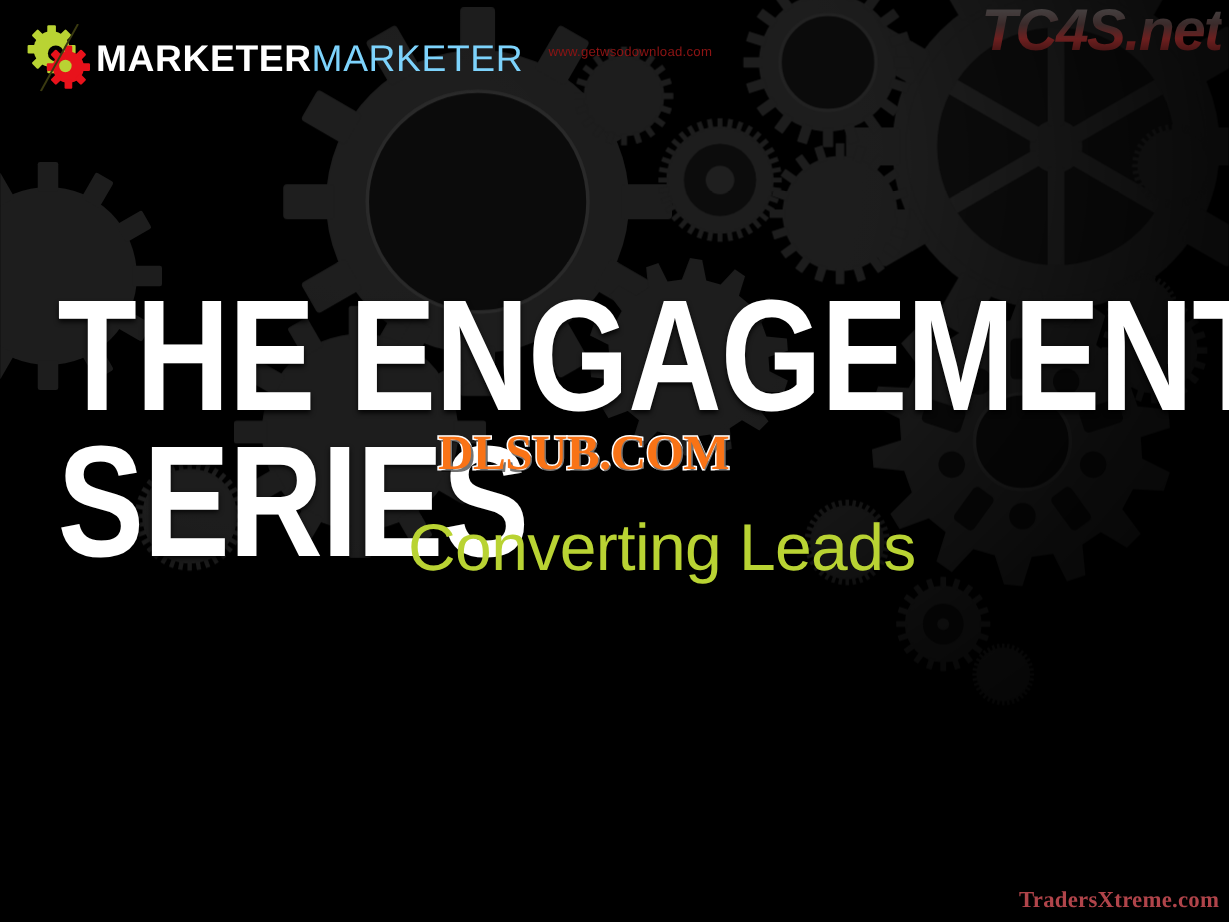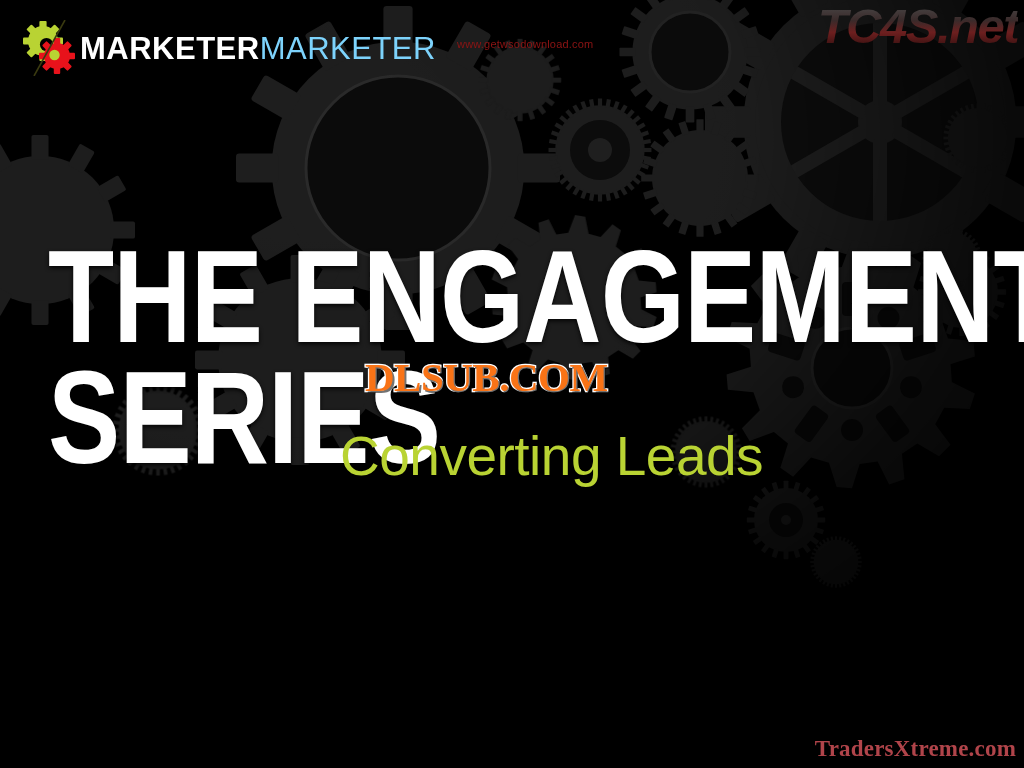--- a/index.html
+++ b/index.html
@@ -146,21 +146,21 @@
     paint-order: stroke fill;
     text-shadow: 2px 2px 0 rgba(0,0,0,0.55);
   }
 
   #wm-traders {
     position: absolute;
     right: 8px;
     bottom: 6px;
     font-family: "Liberation Serif", serif;
     font-weight: bold;
-    font-size: 23px;
+    font-size: 19px;
     letter-spacing: 0.2px;
     color: #b0444a;
     white-space: nowrap;
     text-shadow: 1px 1px 0 rgba(0,0,0,0.8);
   }
 </style>
 </head>
 <body>
 
 <div id="slide">

